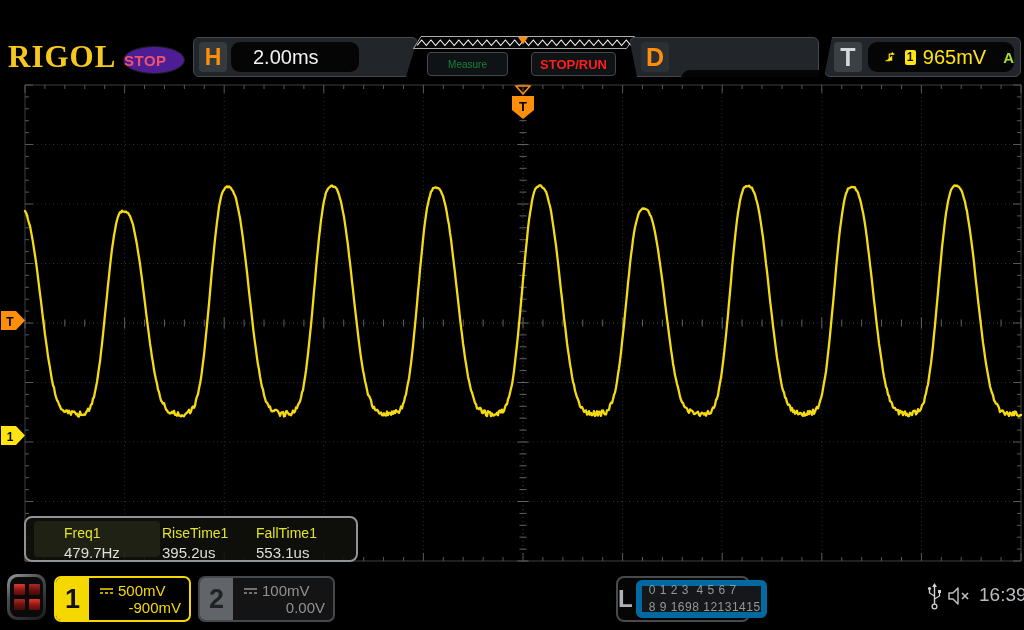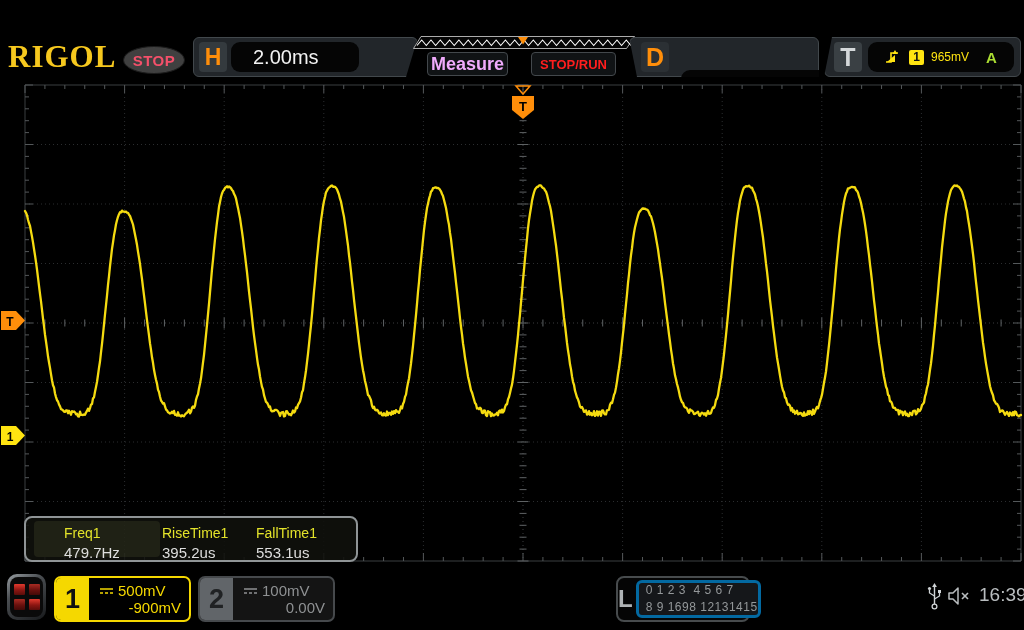--- a/index.html
+++ b/index.html
@@ -5,48 +5,48 @@
   html,body{margin:0;padding:0;background:#000;}
   .screen{position:relative;width:1024px;height:630px;background:#000;overflow:hidden;
           font-family:"Liberation Sans",sans-serif;-webkit-font-smoothing:antialiased;}
   
   .topbar{position:absolute;left:0;top:0;width:100%;height:30px;}
   .topbar .title{position:absolute;left:6px;top:6px;color:#ececec;font-size:16px;white-space:pre;}
   
   .brand{position:absolute;left:8px;top:39px;color:#f6c81e;font-size:31px;font-weight:900;
          letter-spacing:1px;font-family:"Liberation Serif",serif;}
   .stop-badge{position:absolute;left:123px;top:46px;width:60px;height:26px;border-radius:50%;
-              background:#404040;border:1px solid #1c1c1c;display:flex;align-items:center;justify-content:center;}
+              background:#4c1d95;border:1px solid #1c1c1c;display:flex;align-items:center;justify-content:flex-start;}
   .stop-badge span{color:#f4506a;font-weight:700;font-size:15px;letter-spacing:.5px;}
   .panel{position:absolute;top:37px;height:40px;background:#22262a;border:1px solid #42484c;border-radius:6px;box-sizing:border-box;}
   .panel .tab{position:absolute;top:4px;width:28px;height:30px;background:#343a3e;border-radius:4px;
               display:flex;align-items:center;justify-content:center;font-weight:700;}
   .panel .ibox{position:absolute;top:4px;height:30px;background:#050505;border-radius:9px;display:flex;align-items:center;}
   .h-panel{left:193px;width:225px;clip-path:polygon(0 0,100% 0,calc(100% - 12px) 100%,0 100%);}
   .h-panel .tab{left:5px;color:#ff8e0a;font-size:23px;}
   .h-panel .ibox{left:37px;width:128px;}
   .h-panel .tb-value{color:#f2f2f2;font-size:20px;padding-left:22px;}
   .h-rates{position:absolute;left:330px;top:5px;width:80px;text-align:right;color:#85898c;font-size:12px;line-height:1.3;}
   .zigzag{position:absolute;left:413px;top:36px;width:222px;height:13px;}
   .btn{position:absolute;top:52px;height:24px;background:#101315;border:1px solid #43484c;border-radius:4px;
        display:flex;align-items:center;justify-content:center;box-sizing:border-box;}
   .btn-measure{left:427px;width:81px;}
-  .btn-measure span{color:#f0abfc;font-weight:700;font-size:18px;}
+  .btn-measure span{color:#15803d;font-weight:400;font-size:10px;}
   .btn-stoprun{left:531px;width:85px;}
   .btn-stoprun span{color:#ff1e1e;font-weight:700;font-size:13px;}
   .d-panel{left:629px;width:190px;clip-path:polygon(0 0,100% 0,100% 100%,8px 100%);}
   .d-panel .tab{left:11px;background:#2b3034;color:#ff8e0a;font-size:25px;}
   .d-panel .ibox{left:51px;width:154px;margin-top:28px;}
   .d-panel .dly-value{color:#f2f2f2;font-size:20px;padding-left:14px;}
   .t-panel{left:824px;width:197px;clip-path:polygon(8px 0,100% 0,100% 100%,0 100%);}
   .t-panel .tab{left:9px;background:#3a4044;color:#d4d8da;font-size:25px;}
   .t-panel .ibox{left:43px;width:146px;gap:7px;padding-left:16px;box-sizing:border-box;}
   .trg-badge{width:15px;height:15px;background:#ffe411;border-radius:2px;color:#111;font-size:12px;
              font-weight:700;display:flex;align-items:center;justify-content:center;}
-  .trg-level{color:#ffe411;font-size:12px;text-align:right;}
+  .trg-level{color:#ffe411;font-size:20px;text-align:right;}
   .trg-mode{color:#aadc32;font-size:15px;font-weight:700;margin-left:10px;}
   
   #grat{position:absolute;left:0;top:0;z-index:1;}
   
   .meas-box{position:absolute;left:24px;top:516px;width:334px;height:46px;z-index:2;
             background:rgba(16,17,12,.88);border:2px solid #8f9496;border-radius:8px;box-sizing:border-box;}
   .meas-hl{position:absolute;left:8px;top:3px;width:126px;height:36px;background:rgba(95,99,60,.22);border-radius:4px;}
   .meas-item{position:absolute;top:7px;width:92px;}
   .meas-item .lbl{color:#e3e32a;font-size:14px;display:block;}
   .meas-item .val{color:#dedede;font-size:15px;display:block;margin-top:3px;}
@@ -65,21 +65,21 @@
   .ch .row2{text-align:right;font-size:15px;padding-right:4px;}
   .ch1{left:54px;border:2px solid #f5d800;background:#000;}
   .ch1 .num{background:#f5d800;color:#111;}
   .ch1 .vals{color:#f5d800;}
   .ch2{left:198px;border:2px solid #46494c;background:#141414;}
   .ch2 .num{background:#616569;color:#202224;}
   .ch2 .vals{color:#8f9193;}
   .logic{position:absolute;left:616px;top:6px;width:134px;height:46px;border:2px solid #474b4d;border-radius:8px;
          background:#050505;display:flex;box-sizing:border-box;}
   .logic .lbl{width:27px;display:flex;align-items:center;justify-content:center;color:#aeb2b4;font-weight:700;font-size:24px;}
-  .logic .digits{flex:1;margin:2px 3px;background:#15171a;border:3px solid #0369a1;border-radius:6px;
+  .logic .digits{flex:1;margin:2px 3px;background:#15171a;border:6px solid #0369a1;border-radius:6px;
                  display:flex;flex-direction:column;justify-content:center;padding-left:7px;}
   .logic .digits div{color:#94989a;font-size:12px;line-height:1.45;white-space:pre;letter-spacing:.5px;}
   .stat-icon{position:absolute;top:12px;}
   .usb{left:927px;}
   .spk{left:946px;top:15px;}
   .clock{position:absolute;left:979px;top:14px;color:#b9bdbf;font-size:19px;}
 </style>
 </head>
 <body>
 

